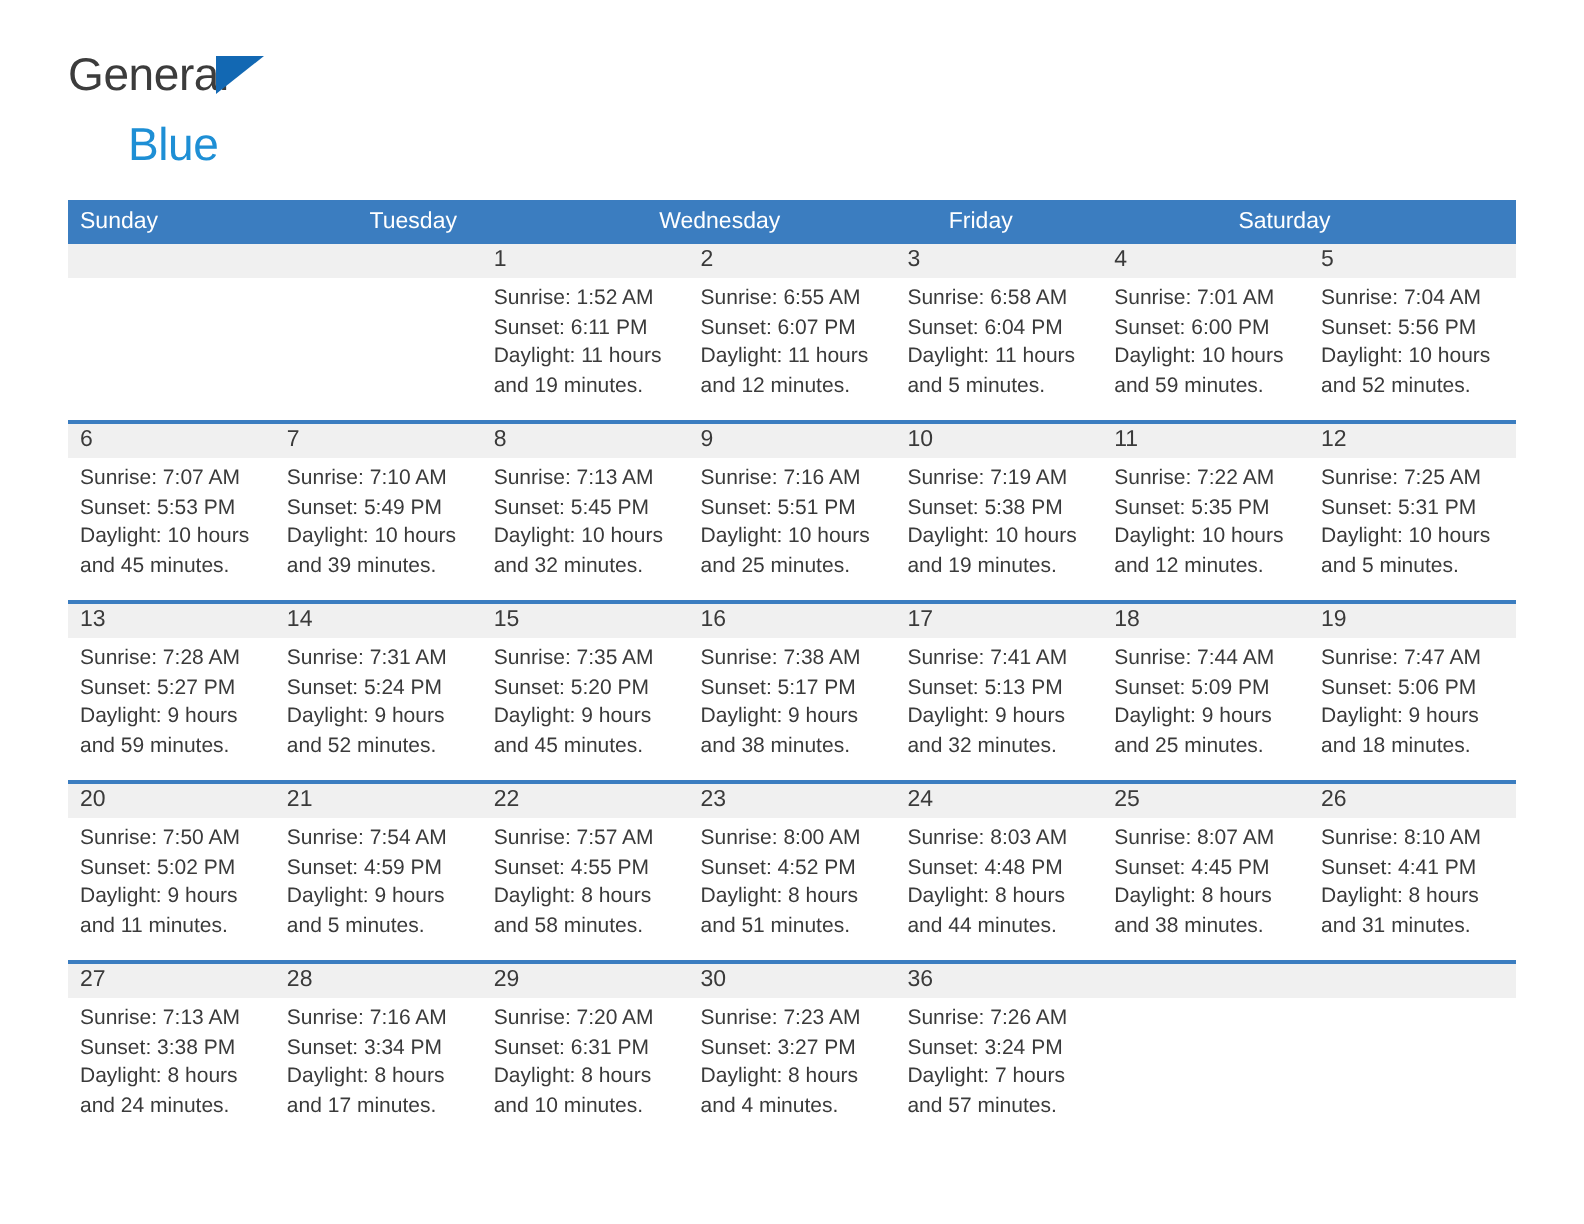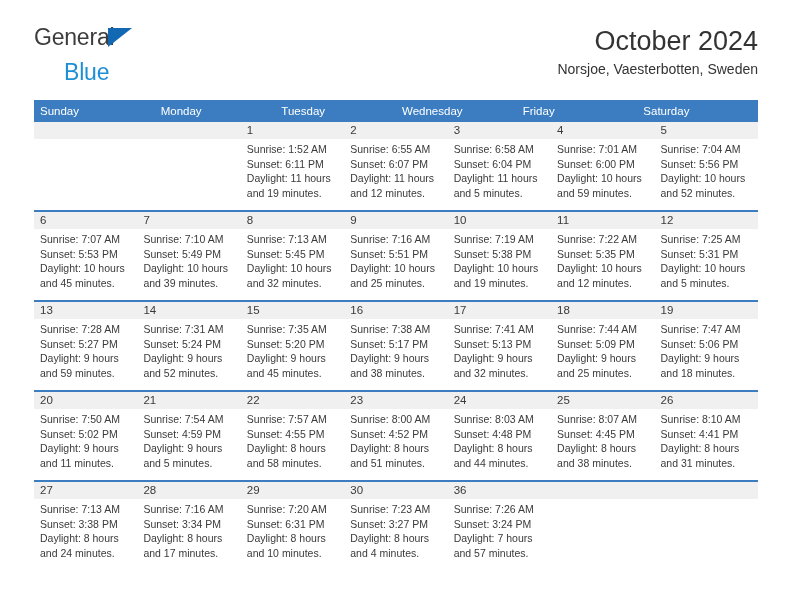--- a/index.html
+++ b/index.html
@@ -143,32 +143,27 @@
   <div class="header">
 
     <div class="brand">
       <div class="brand-row1">
         <span>General</span>
         <span class="brand-tri"></span>
       </div>
       <div class="brand-row2">Blue</div>
     </div>
 
-    <div class="titles">
-      <div class="cal-title">October 2024</div>
-      <div class="cal-subtitle">Norsjoe, Vaesterbotten, Sweden</div>
-    </div>
 
   </div>
 
   <div class="calendar">
 
     <div class="weekdays">
       <div class="weekday">Sunday</div>
-      <div class="weekday">Monday</div>
       <div class="weekday">Tuesday</div>
       <div class="weekday">Wednesday</div>
       <div class="weekday">Friday</div>
       <div class="weekday">Saturday</div>
     </div>
 
     <div id="weeks-container">
         <div class="week">
           <div class="daycell empty">
             <div class="daynum-band">

